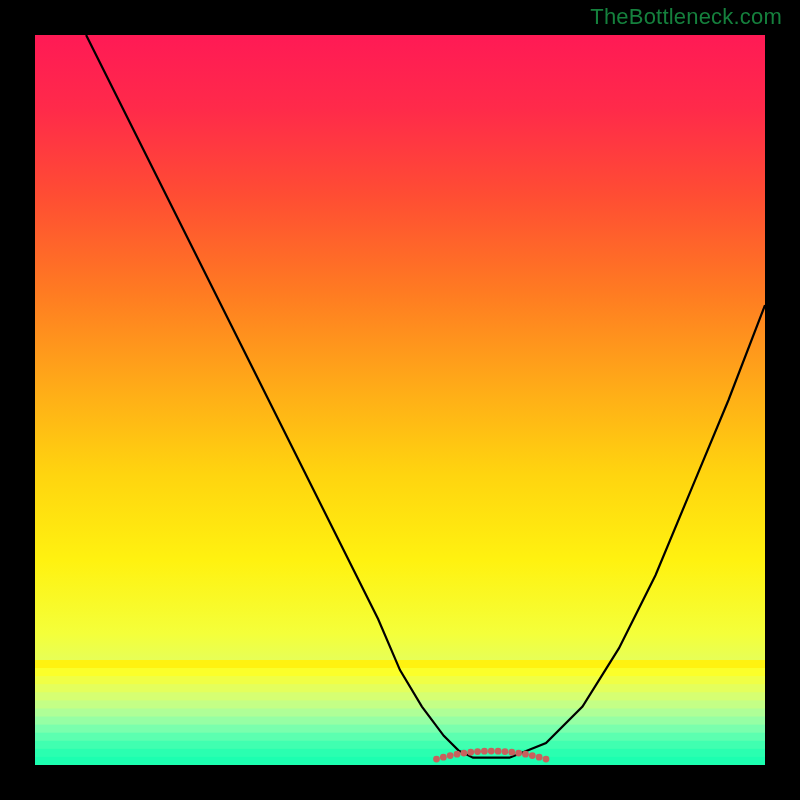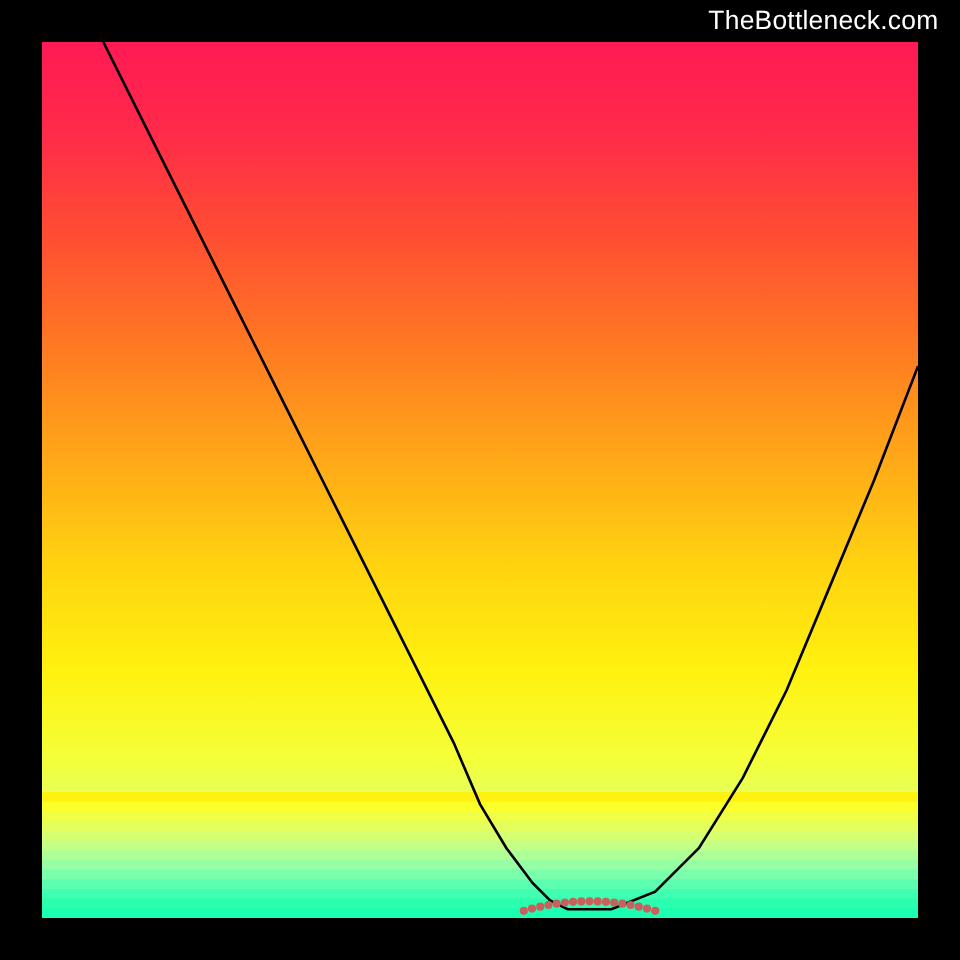--- a/index.html
+++ b/index.html
@@ -14,21 +14,21 @@
   .frame {
     position: relative;
     width: 800px;
     height: 800px;
     background: #000;
   }
   .watermark {
     position: absolute;
     top: 4px;
     right: 18px;
-    color: #ffffff;
+    color: #15803d;
     font-size: 22px;
     font-weight: 500;
     letter-spacing: 0.2px;
     z-index: 20;
   }
   .plot-area {
     position: absolute;
     left: 35px;
     top: 35px;
     width: 730px;

